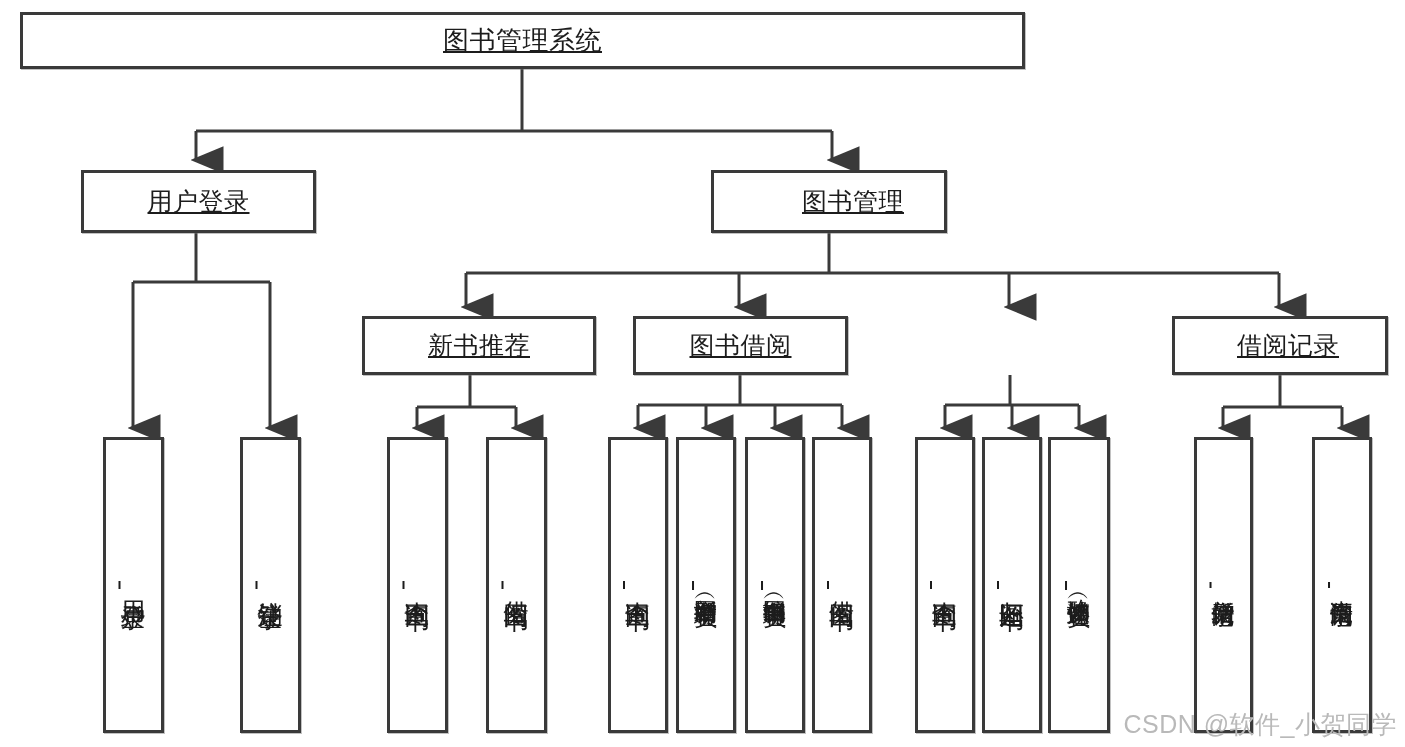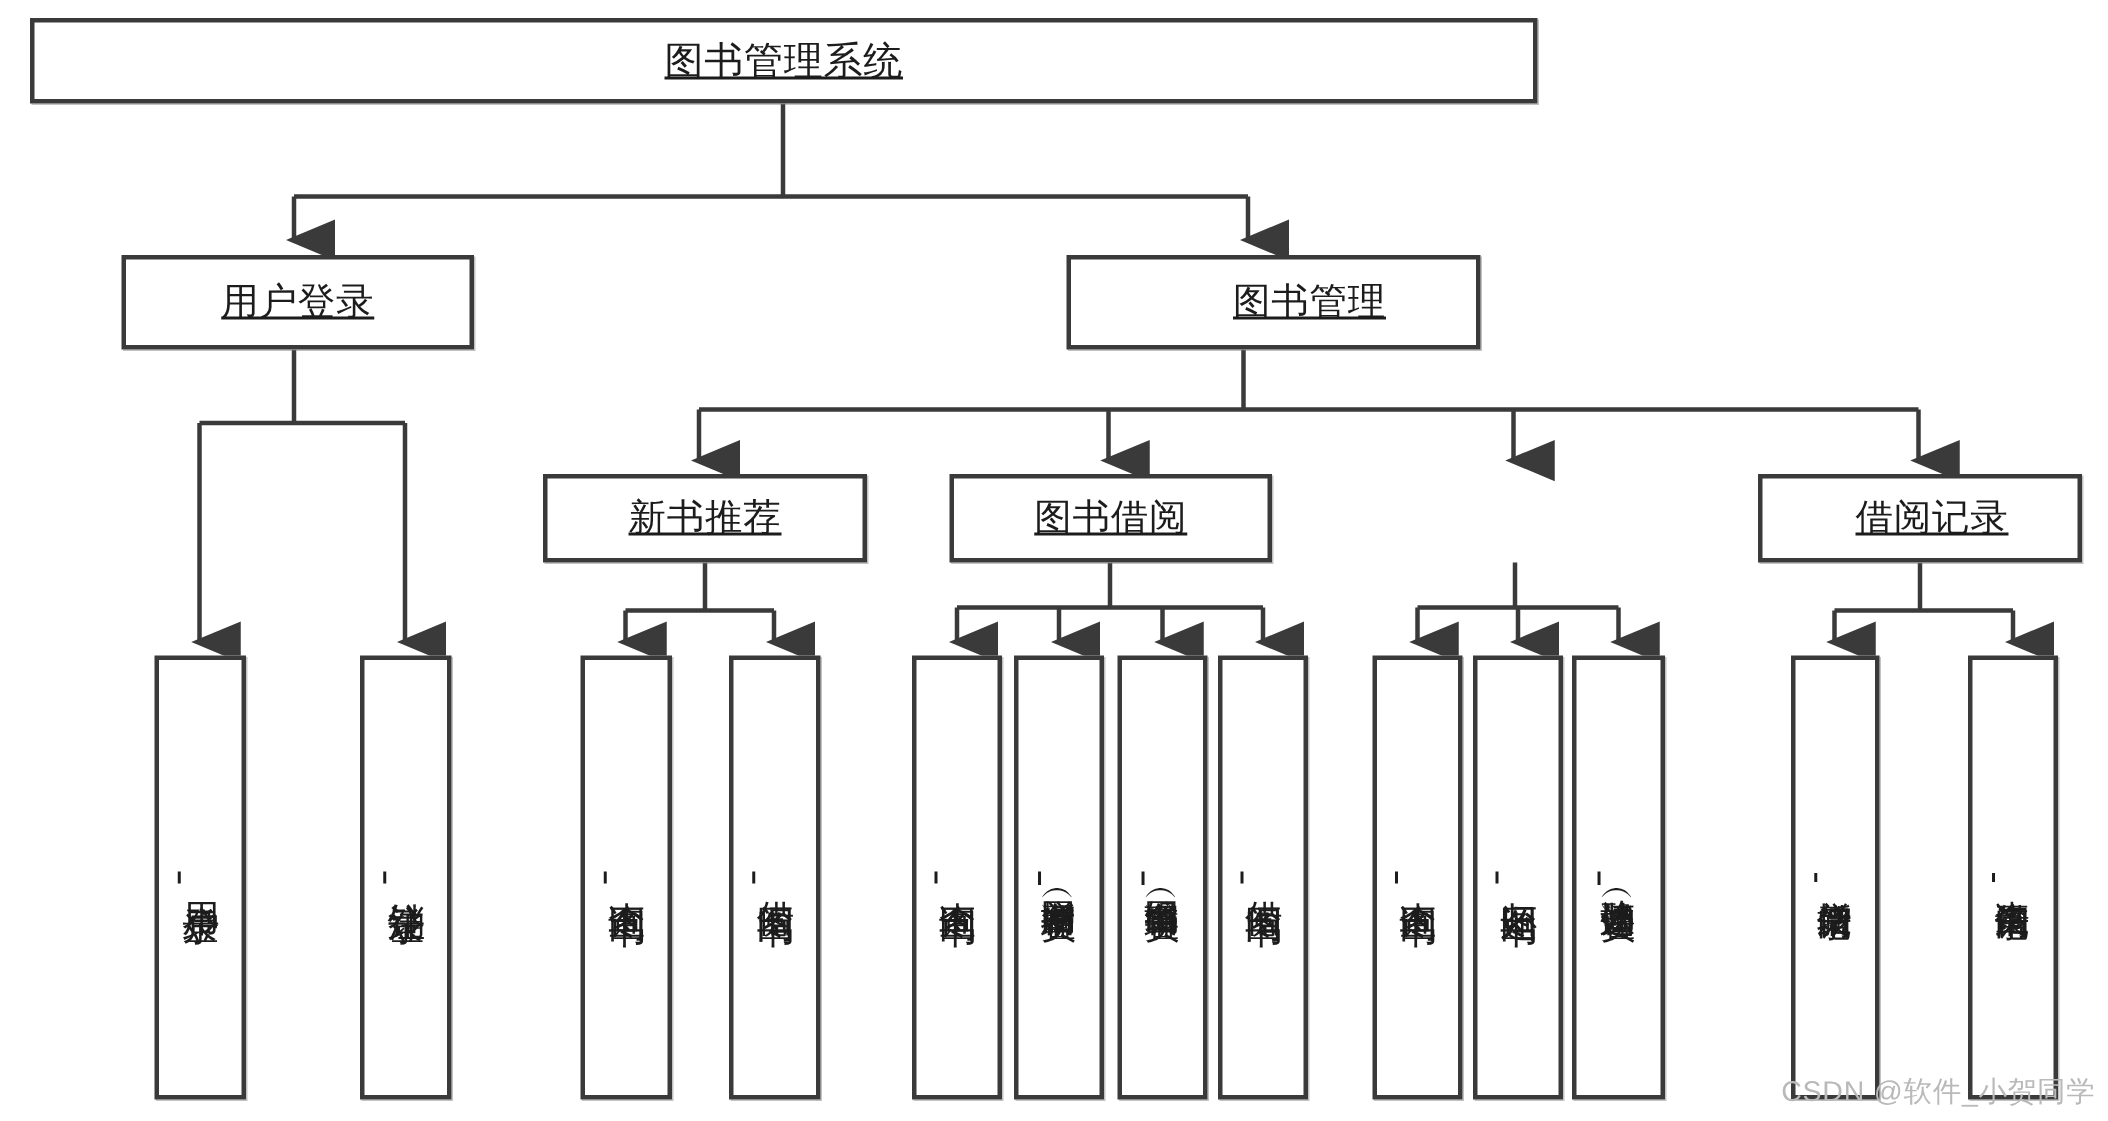--- a/index.html
+++ b/index.html
@@ -66,21 +66,21 @@
     left: 0;
     top: 0;
     width: 1405px;
     height: 747px;
     pointer-events: none;
   }
   .watermark {
     position: absolute;
     right: 8px;
     bottom: 6px;
-    font-size: 19px;
+    font-size: 25px;
     color: #b9b9b9;
     letter-spacing: 0.5px;
     white-space: nowrap;
     font-family: "Liberation Sans", "DejaVu Sans", sans-serif;
   }
 </style>
 </head>
 <body>
 
 <div id="canvas">
@@ -137,25 +137,25 @@
   </svg>
 
   <div class="node h root" style="left:20px; top:12px; width:1005px; height:57px;">
     <span class="label">图书管理系统</span>
   </div>
 
   <div class="node h" style="left:81px; top:170px; width:235px; height:63px;">
     <span class="label">用户登录</span>
   </div>
 
-  <div class="node h" style="left:711px; top:170px; width:276px; height:63px;padding-left:48px;">
+  <div class="node h" style="left:711px; top:170px; width:236px; height:63px;padding-left:48px;">
     <span class="label">图书管理</span>
   </div>
 
-  <div class="node h" style="left:362px; top:316px; width:216px; height:59px;">
+  <div class="node h" style="left:362px; top:316px; width:234px; height:59px;">
     <span class="label">新书推荐</span>
   </div>
 
   <div class="node h" style="left:633px; top:316px; width:215px; height:59px;">
     <span class="label">图书借阅</span>
   </div>
 
 
   <div class="node h" style="left:1172px; top:316px; width:216px; height:59px;padding-left:16px;">
     <span class="label">借阅记录</span>

